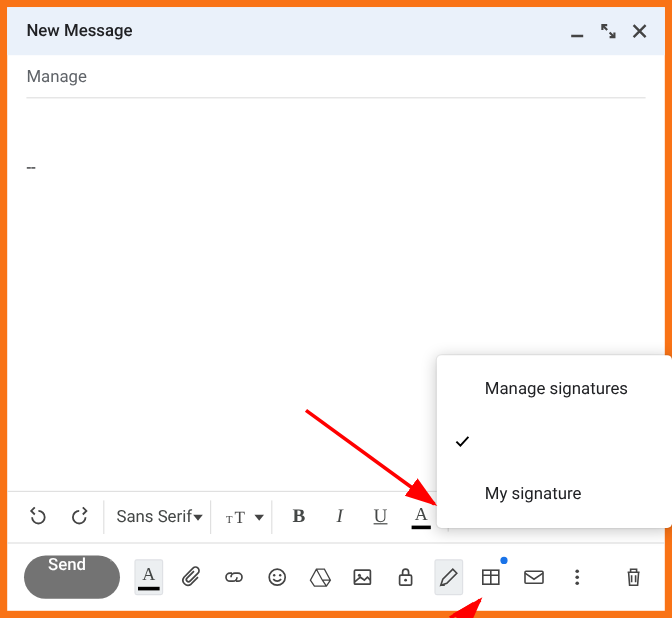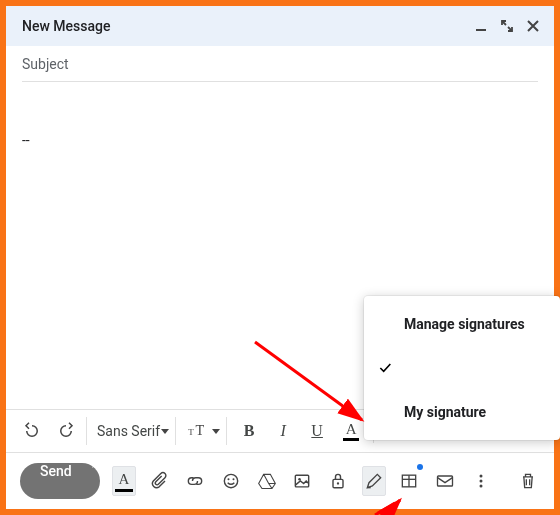--- a/index.html
+++ b/index.html
@@ -171,21 +171,20 @@
   .sig-menu {
     position: absolute;
     right: 0px;
     bottom: 75px;
     width: 196px;
     background: #fff;
     box-shadow: 0 2px 12px rgba(0,0,0,0.22), 0 0 0 1px rgba(0,0,0,0.05);
     border-radius: 4px;
     padding: 6px 0;
     z-index: 50;
-    font-weight: bold;
   }
   .sig-item {
     display:flex;
     align-items:center;
     height: 44px;
     padding: 0 12px 0 12px;
     gap: 10px;
     cursor:pointer;
     font-size: 14px;
   }
@@ -219,21 +218,21 @@
       </span>
       <span>
         <svg viewBox="0 0 14 14">
             <path d="M2 2 L12 12 M12 2 L2 12" stroke="#444" stroke-width="2"></path>
           </svg>
       </span>
     </div>
   </div>
 
   <div class="field-row">
-    <span>Subject</span>
+    <span>Manage</span>
   </div>
 
   <div class="body-area">
     <div class="sig-sep">--</div>
   </div>
 
   <div class="toolbar">
     <div class="tb-btn">
       <svg width="18" height="18" viewBox="0 0 24 24">
           <path d="M12 5 A7 7 0 1 1 5 12" stroke="#444" stroke-width="2" fill="none"></path>

